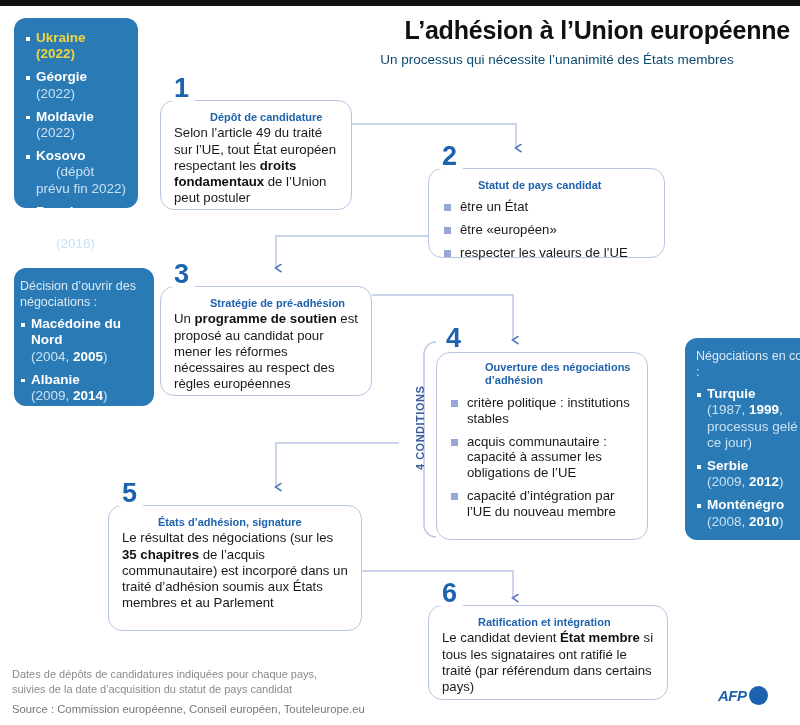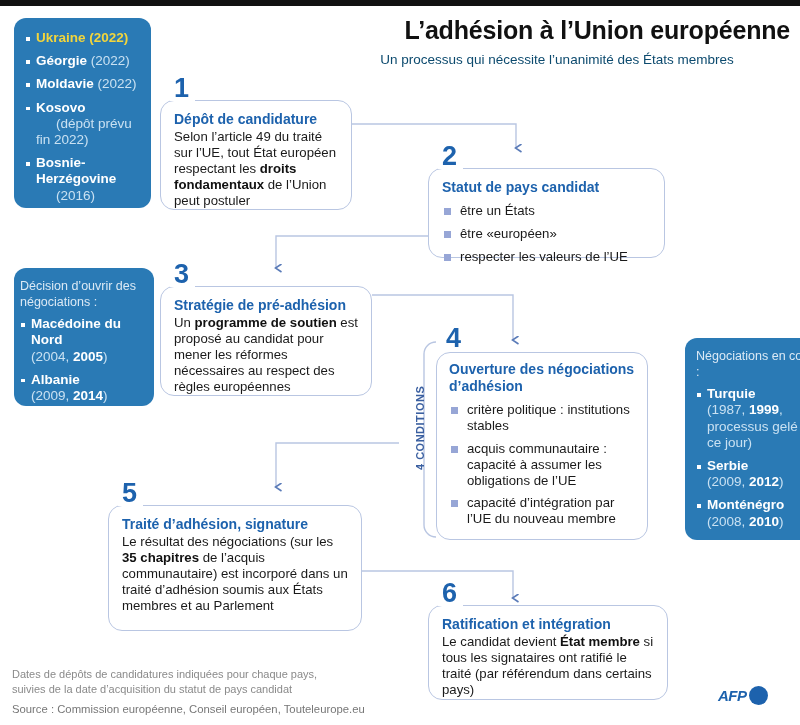--- a/index.html
+++ b/index.html
@@ -97,24 +97,25 @@
     padding: 0 6px 0 4px;
     line-height: 26px;
   }
   .step-body {
     padding: 10px 12px 10px 13px;
     font-size: 13.2px;
     line-height: 1.22;
     color: #1a1a1a;
   }
   .step-title {
-    font-size: 14px;
+    font-size: 11px;
     font-weight: bold;
     color: #1d62ad;
     margin-bottom: 1px;
+    margin-left: 36px;
   }
   .step-text b { color: #111111; font-weight: bold; }
   ul.crit {
     list-style: none;
     margin: 7px 0 0 0;
     padding: 0;
   }
   ul.crit li {
     position: relative;
     padding-left: 18px;
@@ -208,21 +209,21 @@
 
         <path d="M362,571 L513,571 L513,598" marker-end="url(#ar)"></path>
       </g>
 
       <g fill="none" stroke="#b9c6e2" stroke-width="1.4">
         <path d="M436,342 a12,12 0 0 0 -12,12 L424,525 a12,12 0 0 0 12,12"></path>
       </g>
     </svg>
   </div>
 
-  <div class="bluebox" style="left:14px;top:18px;width:137px;height:190px;padding:12px 10px 0 11px;">
+  <div class="bluebox" style="left:14px;top:18px;width:124px;height:190px;padding:12px 10px 0 11px;">
     <div class="bb-item hl">
       <b>Ukraine</b>
       <span class="yr"><b>(2022)</b></span>
     </div>
     <div class="bb-item">
       <b>Géorgie</b>
       <span class="yr">(2022)</span>
     </div>
     <div class="bb-item">
       <b>Moldavie</b>
@@ -272,21 +273,21 @@
       <div class="step-title">Dépôt de candidature</div>
       <div class="step-text"><span>Selon l’article 49 du traité sur l’UE, tout État européen respectant les </span><b>droits fondamentaux</b><span> de l’Union peut postuler</span></div>
     </div>
   </div>
 
   <div class="step" style="left:428px;top:168px;width:237px;height:90px;">
     <div class="step-num">2</div>
     <div class="step-body">
       <div class="step-title">Statut de pays candidat</div>
       <ul class="crit">
-        <li>être un États</li>
+        <li>être un État</li>
         <li>être «européen»</li>
         <li>respecter les valeurs de l’UE</li>
       </ul>
     </div>
   </div>
 
   <div class="step" style="left:160px;top:286px;width:212px;height:110px;">
     <div class="step-num">3</div>
     <div class="step-body">
       <div class="step-title">Stratégie de pré-adhésion</div>
@@ -303,21 +304,21 @@
         <li>critère politique : institutions stables</li>
         <li>acquis communautaire : capacité à assumer les obligations de l’UE</li>
         <li>capacité d’intégration par l’UE du nouveau membre</li>
       </ul>
     </div>
   </div>
 
   <div class="step" style="left:108px;top:505px;width:254px;height:126px;">
     <div class="step-num">5</div>
     <div class="step-body">
-      <div class="step-title">Traité d’adhésion, signature</div>
+      <div class="step-title">États d’adhésion, signature</div>
       <div class="step-text"><span>Le résultat des négociations (sur les </span><b>35 chapitres</b><span> de l’acquis communautaire) est incorporé dans un traité d’adhésion soumis aux États membres et au Parlement</span></div>
     </div>
   </div>
 
   <div class="step" style="left:428px;top:605px;width:240px;height:95px;">
     <div class="step-num">6</div>
     <div class="step-body">
       <div class="step-title">Ratification et intégration</div>
       <div class="step-text"><span>Le candidat devient </span><b>État membre</b><span> si tous les signataires ont ratifié le traité (par référendum dans certains pays)</span></div>
     </div>

